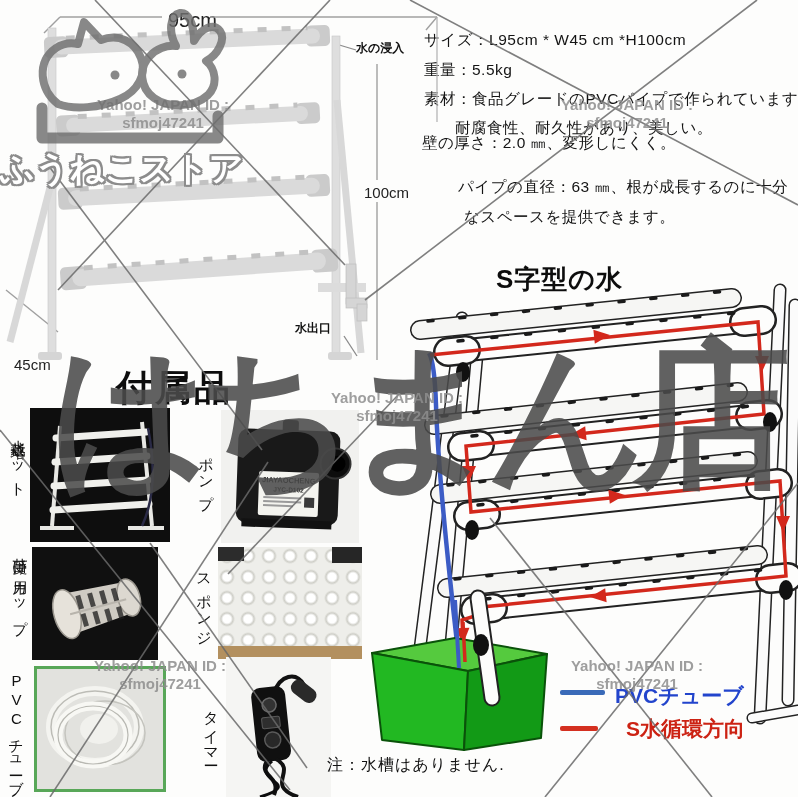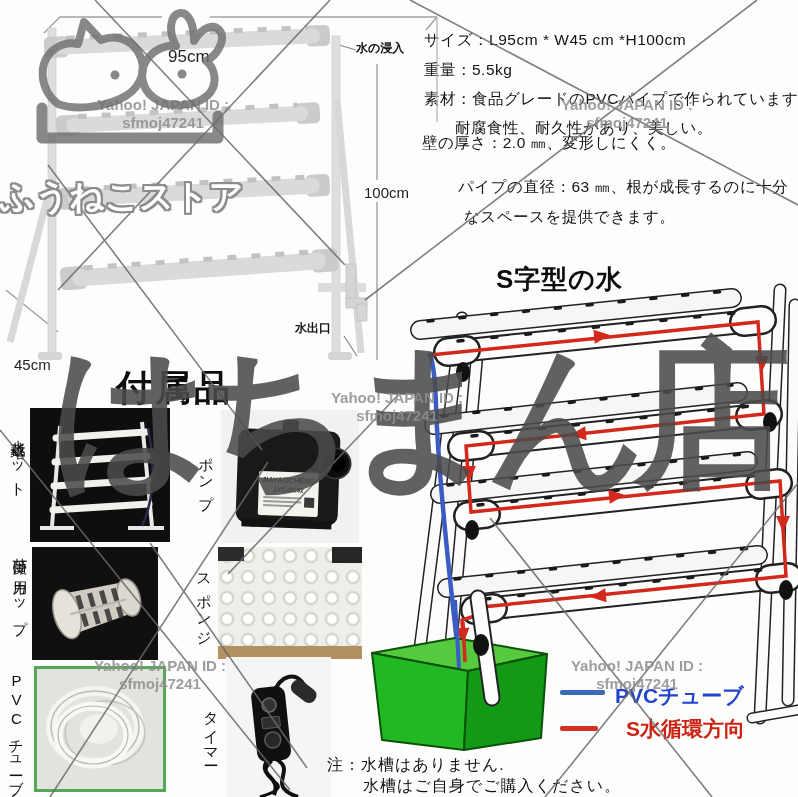--- a/index.html
+++ b/index.html
@@ -12,21 +12,21 @@
   .v-label{position:absolute;writing-mode:vertical-rl;font-size:15px;color:#111;letter-spacing:2px;white-space:nowrap;}
   .v-upright{text-orientation:upright;}
   .photo{position:absolute;overflow:hidden;}
   .yahoo-wm{position:absolute;width:180px;text-align:center;font-size:15px;font-weight:bold;
             color:#8e8e8e;opacity:.85;line-height:18px;z-index:30;white-space:nowrap;}
   #shop-stamp{position:absolute;left:50px;top:336px;font-size:158px;font-weight:bold;line-height:1;
               letter-spacing:-16px;color:#4b4b4b;opacity:.87;z-index:28;white-space:nowrap;}
   #store-name{position:absolute;left:0px;top:146px;font-size:34px;font-weight:bold;letter-spacing:0px;
               color:#fff;z-index:31;white-space:nowrap;
               text-shadow:-2px -2px 0 #8c8c8c,2px -2px 0 #8c8c8c,-2px 2px 0 #8c8c8c,2px 2px 0 #8c8c8c,
-                          -2px 0 0 #8c8c8c,2px 0 0 #8c8c8c,0 -2px 0 #8c8c8c,0 2px 0 #8c8c8c;margin-top:28px;}
+                          -2px 0 0 #8c8c8c,2px 0 0 #8c8c8c,0 -2px 0 #8c8c8c,0 2px 0 #8c8c8c;}
   #heading-accessories{position:absolute;left:116px;top:364px;font-size:36px;font-weight:bold;
               letter-spacing:3px;color:#0d0d0d;z-index:5;}
   #s-title{position:absolute;left:496px;top:262px;font-size:26px;font-weight:600;letter-spacing:1px;color:#0d0d0d;z-index:5;}
   .legend-line{position:absolute;height:5px;border-radius:2px;z-index:6;}
   .legend-text{position:absolute;font-weight:bold;white-space:nowrap;z-index:6;}
   .note-line{position:absolute;font-size:16px;color:#111;letter-spacing:1px;z-index:6;white-space:nowrap;}
   .sponge-bg{background-color:#eeeeea;
      background-image:radial-gradient(circle at 9px 9px,#ffffff 4px,rgba(190,190,182,.65) 6px,rgba(238,238,234,0) 8px);
      background-size:21px 21px;}
   svg{display:block;}
@@ -189,21 +189,21 @@
       <g fill="#111">
         <ellipse cx="463" cy="372" rx="7" ry="10"></ellipse>
         <ellipse cx="770" cy="422" rx="7" ry="10"></ellipse>
         <ellipse cx="472" cy="530" rx="7" ry="10"></ellipse>
         <ellipse cx="786" cy="590" rx="7" ry="10"></ellipse>
         <ellipse cx="481" cy="645" rx="8" ry="11"></ellipse>
       </g>
     </g>
   </svg>
 
-  <div class="dim-label" style="left:168px;top:9px;font-size:17px;margin-top:38px;">95cm</div>
+  <div class="dim-label" style="left:168px;top:9px;font-size:20px;">95cm</div>
   <div class="dim-label" style="left:364px;top:184px;">100cm</div>
   <div class="dim-label" style="left:14px;top:356px;">45cm</div>
   <div class="jp-label" style="left:356px;top:40px;z-index:5;">水の浸入</div>
   <div class="jp-label" style="left:295px;top:320px;z-index:5;">水出口</div>
 
   <div>
     <div class="spec-line" style="left:424px;top:30px;text-align:center;">サイズ：L95cm * W45 cm *H100cm</div>
     <div class="spec-line" style="left:424px;top:60px;">重量：5.5kg</div>
     <div class="spec-line" style="left:424px;top:89px;">素材：食品グレードのPVCパイプで作られています</div>
     <div class="spec-line" style="left:455px;top:118px;">耐腐食性、耐久性があり、美しい。</div>
@@ -314,21 +314,20 @@
   </div>
 
   <div>
     <div class="legend-line" style="left:560px;top:690px;width:45px;background:#3a6ab8;"></div>
     <div class="legend-text" style="left:615px;top:682px;font-size:21px;color:#2244cc;">PVCチューブ</div>
     <div class="legend-line" style="left:560px;top:726px;width:38px;background:#d43020;"></div>
     <div class="legend-text" style="left:626px;top:715px;font-size:21px;color:#cc2213;">S水循環方向</div>
   </div>
 
   <div class="note-line" style="left:327px;top:755px;text-align:right;">注：水槽はありません.</div>
-  <div class="note-line" style="left:363px;top:776px;">水槽はご自身でご購入ください。</div>
 
   <svg class="abs" style="left:0;top:0;z-index:25;" width="798" height="797" viewBox="0 0 798 797">
     <g stroke="#6a6a6a" stroke-width="1.6" opacity="0.85">
       <line x1="95" y1="0" x2="345" y2="265"></line>
       <line x1="330" y1="0" x2="58" y2="290"></line>
       <line x1="410" y1="0" x2="798" y2="205"></line>
       <line x1="757" y1="0" x2="365" y2="300"></line>
       <line x1="48" y1="165" x2="262" y2="450"></line>
       <line x1="0" y1="430" x2="290" y2="790"></line>
       <line x1="268" y1="462" x2="50" y2="797"></line>

